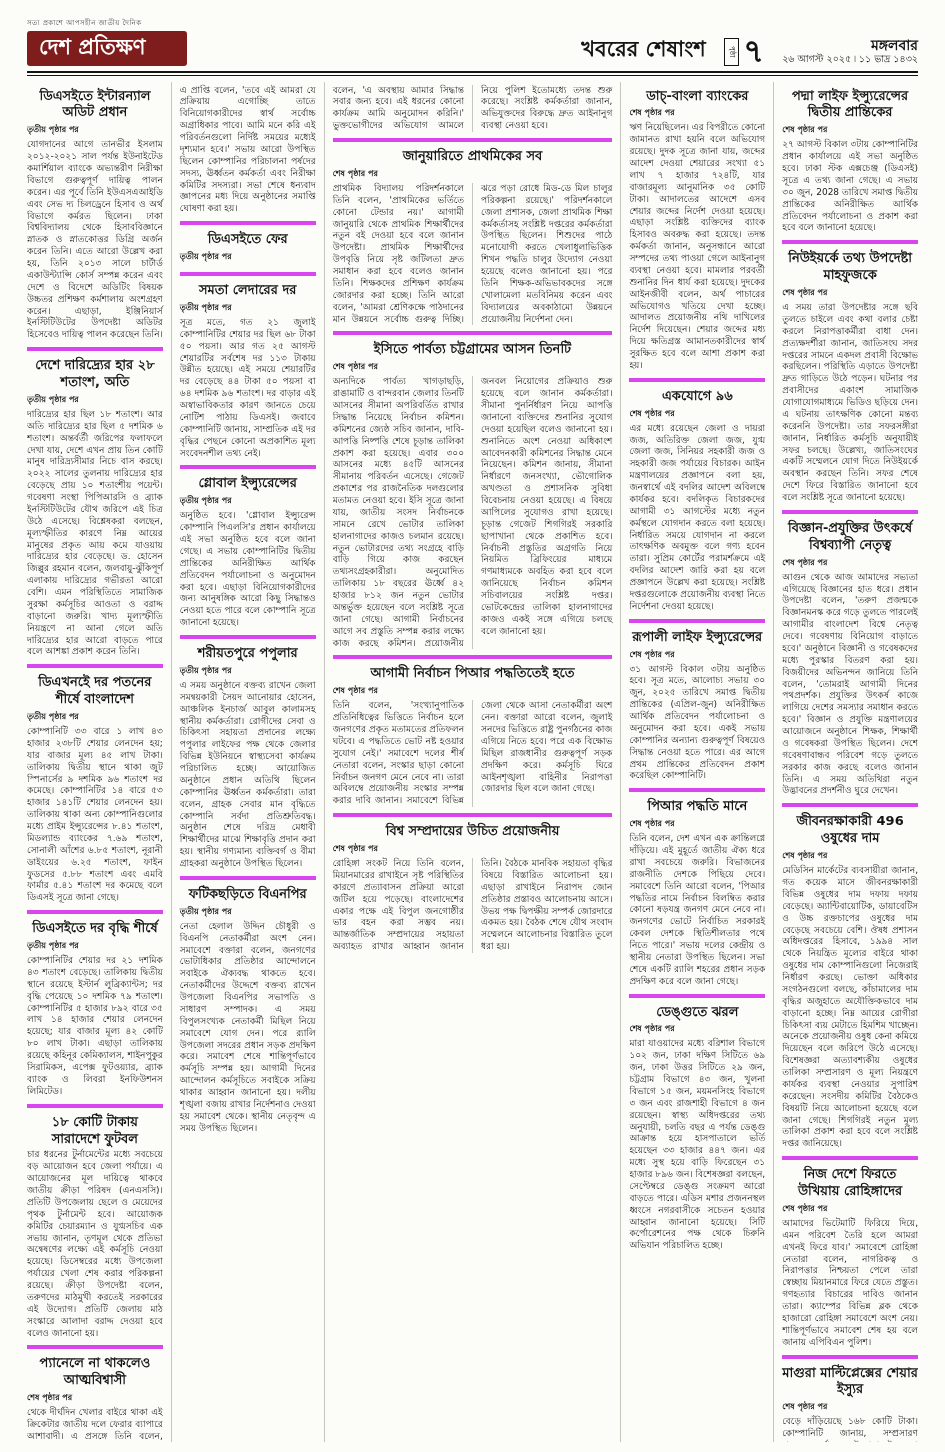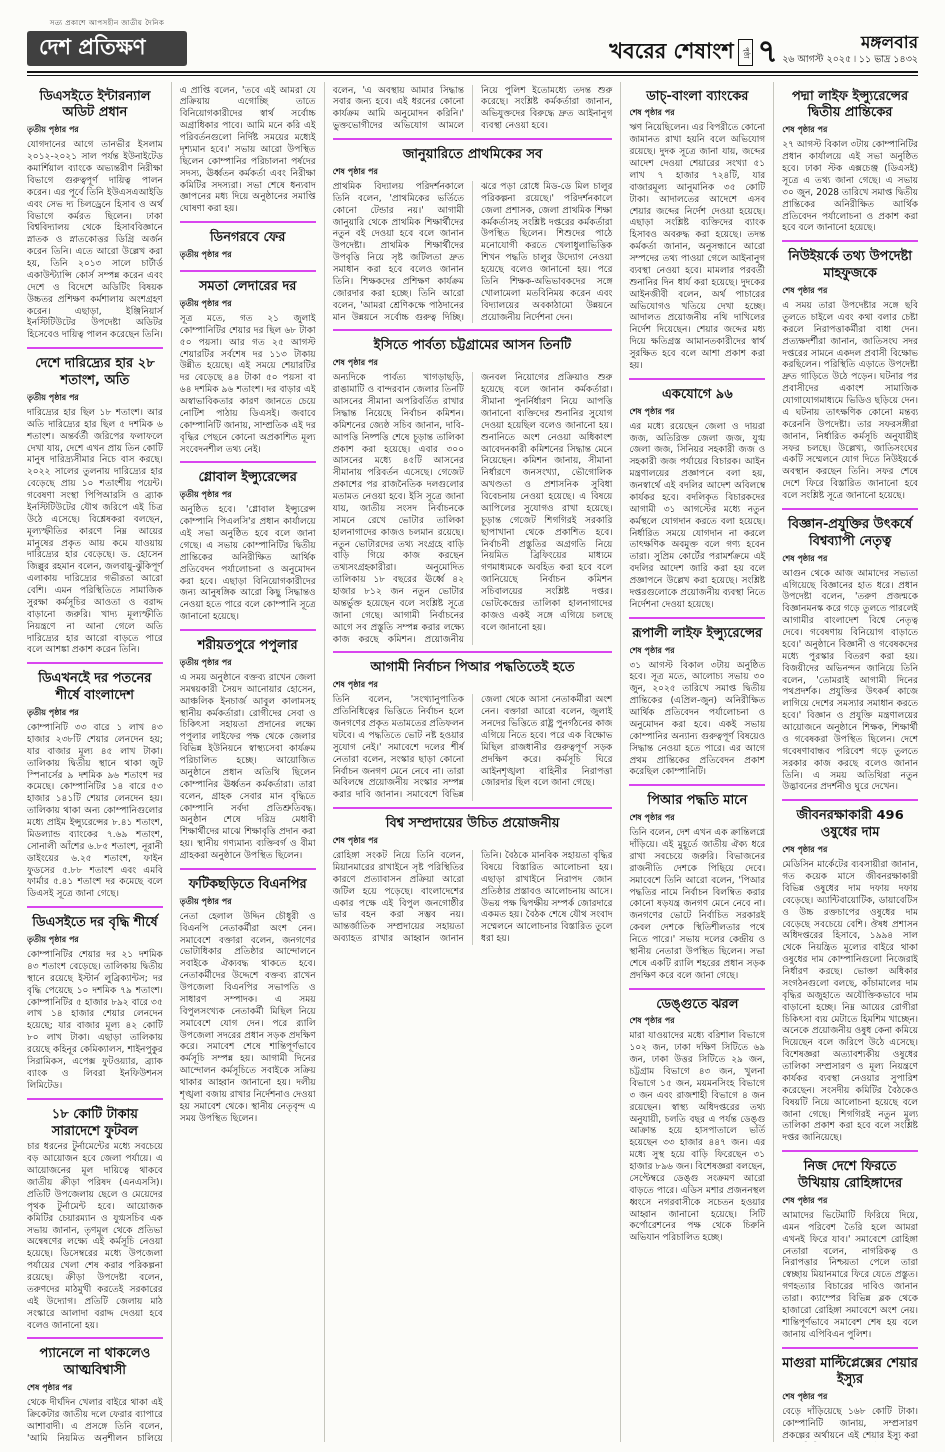--- a/index.html
+++ b/index.html
@@ -4,47 +4,47 @@
 <style>
   html,body { margin:0; padding:0; background:#d9d9d4; }
   .page {
     width:945px; height:1452px; margin:0 auto; box-sizing:border-box;
     background:#fcfcf9; color:#141414; overflow:hidden; position:relative;
     font-family:"DejaVu Sans", sans-serif; padding:10px 27px 0 27px;
   }
   
   .masthead { display:flex; align-items:flex-end; justify-content:space-between; height:56px; }
   .brand { display:flex; flex-direction:column; }
-  .tagline { font-size:7px; color:#444; margin-bottom:2px; letter-spacing:.5px;text-align:center; }
+  .tagline { font-size:7px; color:#444; margin-bottom:2px; letter-spacing:.5px; }
   .brand-box {
-    background:#404040; color:#ffffff; font-weight:bold; font-size:21px;
+    background:#7f1d1d; color:#ffffff; font-weight:bold; font-size:21px;
     padding:6px 18px 8px 12px; border-radius:3px; line-height:1; min-width:130px;
   }
-  .head-right { display:flex; align-items:flex-end; gap:4px; }
+  .head-right { display:flex; align-items:center; gap:18px; }
   .section-title { font-weight:bold; font-size:21px; line-height:1; padding-bottom:4px; }
   .page-box { display:flex; align-items:flex-end; gap:4px; padding-bottom:0; }
   .page-label {
     font-size:7px; border:1px solid #141414; padding:7px 3px; line-height:1.1;
     writing-mode:vertical-rl; text-orientation:mixed; display:inline-block;
   }
   .page-number { font-size:32px; font-weight:bold; line-height:.9; }
   .date-block { text-align:right; padding-bottom:2px; }
-  .day { font-weight:bold; font-size:17px; line-height:1.15; }
+  .day { font-weight:bold; font-size:14px; line-height:1.15; }
   .date { font-size:9.5px; line-height:1.2; }
   .head-rule { border-top:2.5px solid #141414; margin-top:5px; }
   .head-rule-thin { border-top:1px solid #141414; margin-top:1.5px; margin-bottom:6px; }
   
   .columns { display:flex; align-items:stretch; height:1360px; overflow:hidden; }
   .col { flex:1 1 0; min-width:0; padding:0 8px; box-sizing:border-box; overflow:hidden; }
   .col:first-child { padding-left:0; }
   .col:last-child { padding-right:0; }
   .col + .col { border-left:1px solid #c6c6bd; }
   .col.wide { flex:2.06 1 0; }
   
-  .article { border-bottom:2px solid #d946ef; padding:3px 0 6px; }
+  .article { border-bottom:4px solid #d946ef; padding:3px 0 6px; }
   .article:last-child { border-bottom:none; }
   .headline {
     margin:3px 0 2px; font-size:13px; font-weight:bold; text-align:center; line-height:1.3;
   }
   .cont { text-align:left; font-size:8px; font-weight:bold; margin:0 0 3px; }
   .body {
     margin:0; font-size:9px; line-height:1.32; text-align:justify; color:#1c1c1c;
     word-break:break-word;
   }
   .body.twocol { column-count:2; column-gap:17px; column-rule:1px solid #c6c6bd; }
@@ -104,21 +104,21 @@
           <h2 class="headline">প্যানেলে না থাকলেও আত্মবিশ্বাসী</h2>
           <div class="cont">শেষ পৃষ্ঠার পর</div>
           <p class="body">থেকে দীর্ঘদিন খেলার বাইরে থাকা এই ক্রিকেটার জাতীয় দলে ফেরার ব্যাপারে আশাবাদী। এ প্রসঙ্গে তিনি বলেন, 'আমি নিয়মিত অনুশীলন চালিয়ে যাচ্ছি। নির্বাচকরা যখনই ডাকবেন, নিজের সেরাটা দিতে প্রস্তুত আছি। ঘরোয়া ক্রিকেটে ভালো করাই এখন মূল লক্ষ্য।' তিনি আরো বলেন, 'দল হিসেবে আমরা ভালো অবস্থানে আছি। তরুণরা দারুণ খেলছে। বিশ্বাস করি সামনের সিরিজে আরো ভালো ফল করব।' জাতীয় লিগের আগামী আসরে নিজ বিভাগের হয়ে মাঠে নামবেন বলে জানান এই অভিজ্ঞ ক্রিকেটার। ফিটনেস নিয়েও আলাদা করে কাজ করছেন তিনি। এমনও পথই আছে।</p>
         </article>
       </section>
       <section class="col">
         <article class="article">
           <p class="body">এ প্রাপ্তি বলেন, 'তবে এই আমরা যে প্রক্রিয়ায় এগোচ্ছি তাতে বিনিয়োগকারীদের স্বার্থ সর্বোচ্চ অগ্রাধিকার পাবে। আমি মনে করি এই পরিবর্তনগুলো নির্দিষ্ট সময়ের মধ্যেই দৃশ্যমান হবে।' সভায় আরো উপস্থিত ছিলেন কোম্পানির পরিচালনা পর্ষদের সদস্য, ঊর্ধ্বতন কর্মকর্তা এবং নিরীক্ষা কমিটির সদস্যরা। সভা শেষে ধন্যবাদ জ্ঞাপনের মধ্য দিয়ে অনুষ্ঠানের সমাপ্তি ঘোষণা করা হয়।</p>
         </article>
         <article class="article">
-          <h2 class="headline">ডিনগরবে ফের</h2>
+          <h2 class="headline">ডিএসইতে ফের</h2>
           <div class="cont">তৃতীয় পৃষ্ঠার পর</div>
         </article>
         <article class="article">
           <h2 class="headline">সমতা লেদারের দর</h2>
           <div class="cont">তৃতীয় পৃষ্ঠার পর</div>
           <p class="body">সূত্র মতে, গত ২১ জুলাই কোম্পানিটির শেয়ার দর ছিল ৬৮ টাকা ৫০ পয়সা। আর গত ২৫ আগস্ট শেয়ারটির সর্বশেষ দর ১১৩ টাকায় উন্নীত হয়েছে। এই সময়ে শেয়ারটির দর বেড়েছে ৪৪ টাকা ৫০ পয়সা বা ৬৪ দশমিক ৯৬ শতাংশ। দর বাড়ার এই অস্বাভাবিকতার কারণ জানতে চেয়ে নোটিশ পাঠায় ডিএসই। জবাবে কোম্পানিটি জানায়, সাম্প্রতিক এই দর বৃদ্ধির পেছনে কোনো অপ্রকাশিত মূল্য সংবেদনশীল তথ্য নেই।</p>
         </article>
         <article class="article">
           <h2 class="headline">গ্লোবাল ইন্স্যুরেন্সের</h2>
           <div class="cont">তৃতীয় পৃষ্ঠার পর</div>

